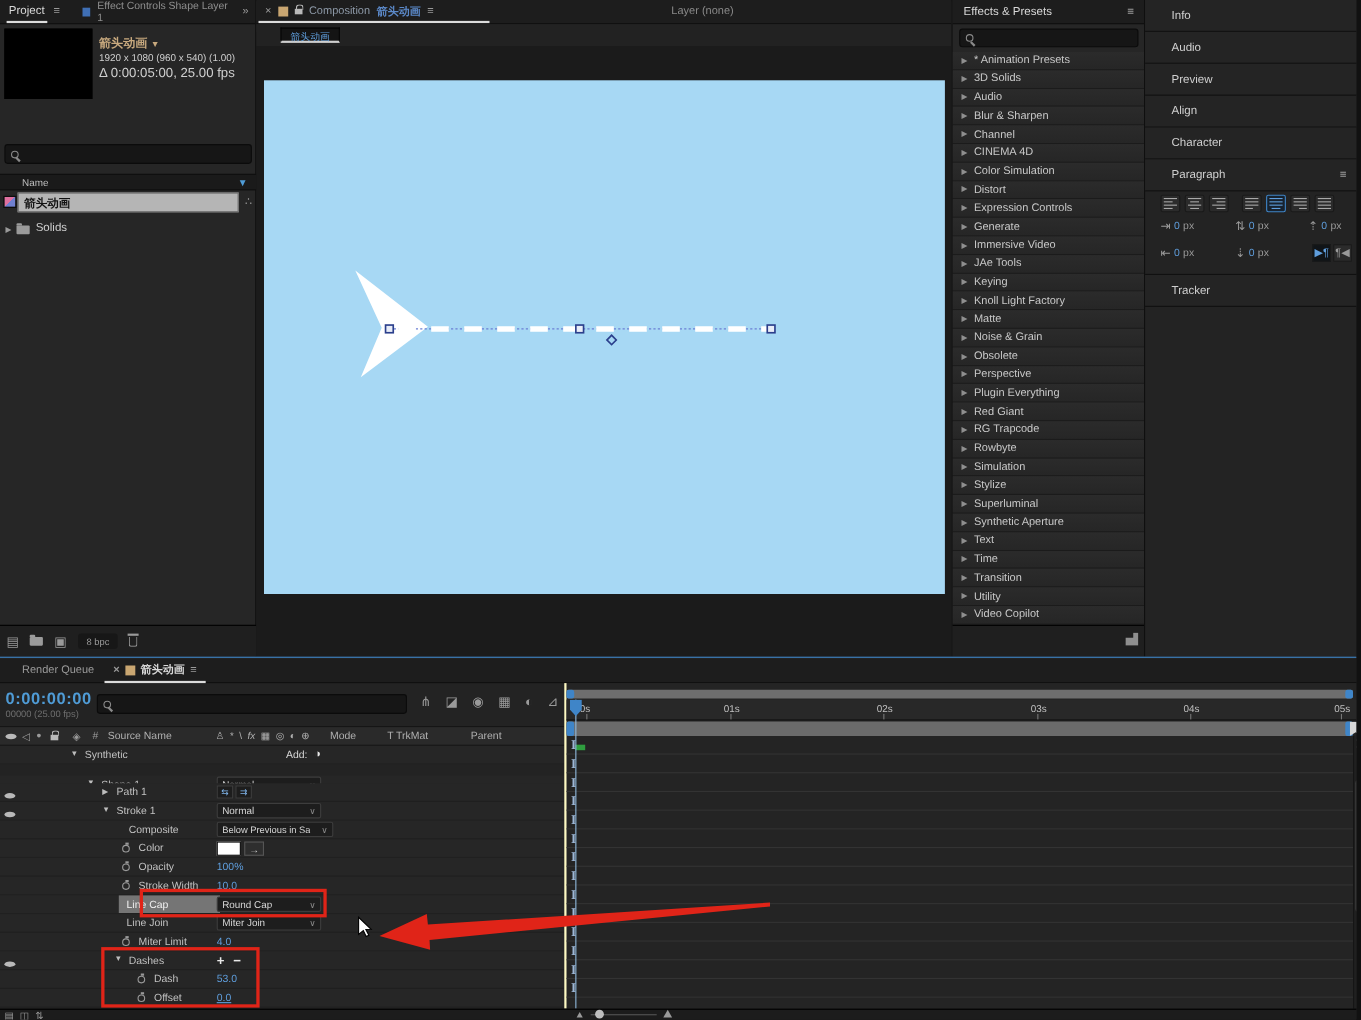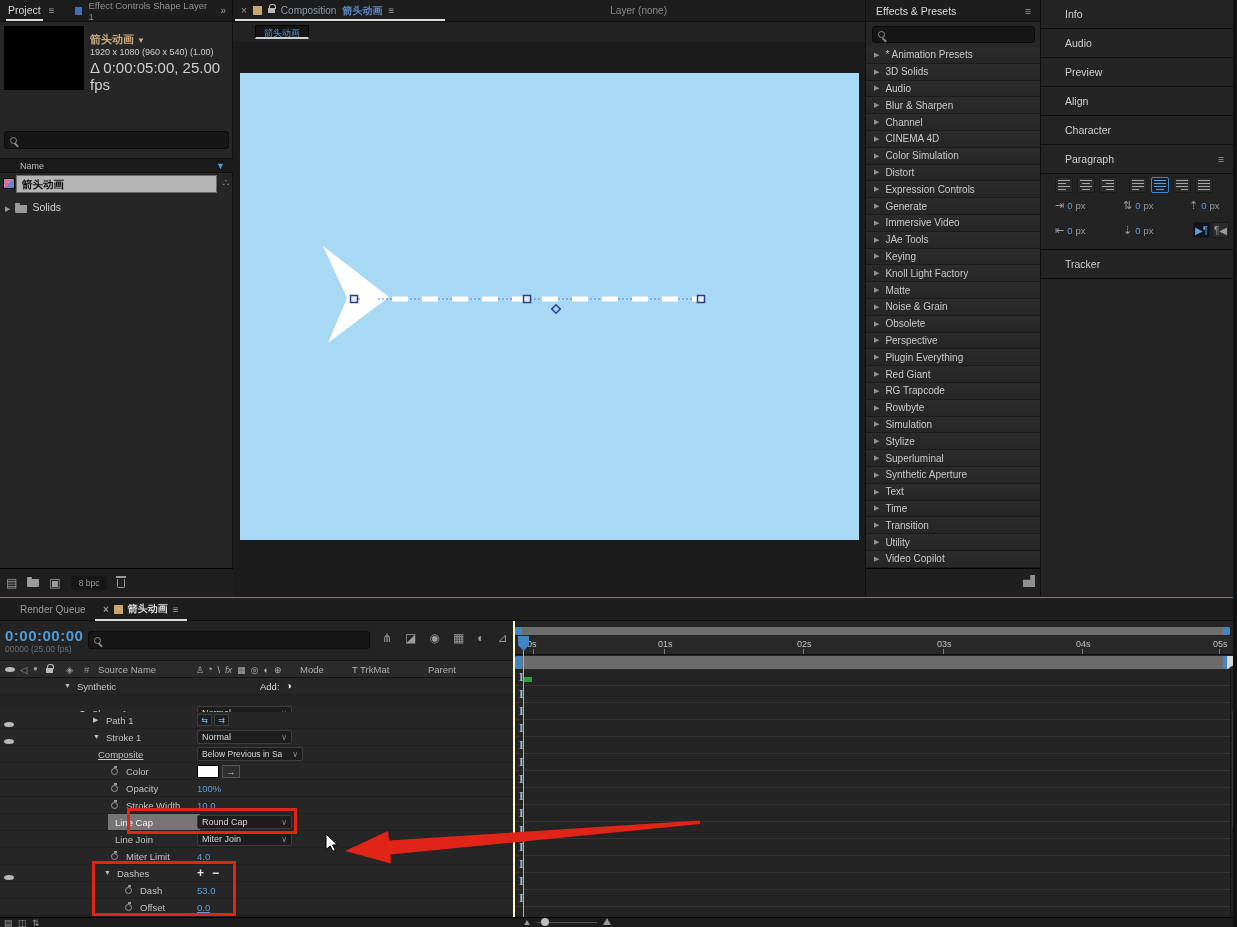--- a/index.html
+++ b/index.html
@@ -32,21 +32,21 @@
   .compicn { width:12px; height:11px; background:linear-gradient(135deg,#e070a0 50%,#7080d0 50%); border:1px solid #0a0a0a; display:inline-block; }
   .tansq { width:9px; height:9px; background:#c9a671; display:inline-block; }
   .bluesq { width:8px; height:8px; background:#3f6fb5; display:inline-block; }
 
   
   #project { left:0; top:0; width:233px; height:597px; background:#262626; border-right:1px solid #0f0f0f; }
   #project .tabbar { position:absolute; left:0; top:0; right:0; height:22px; display:flex; align-items:center; gap:6px; padding:0 6px; }
   #proj-thumb { left:4px; top:26px; width:80px; height:64px; background:#000; border:1px solid #000; }
   #proj-compname { left:90px; top:32px; color:#c8a97e; font-weight:bold; font-size:11px; }
   #proj-info1 { left:90px; top:47px; color:#cfcfcf; font-size:9px; }
-  #proj-info2 { left:90px; top:59px; color:#cfcfcf; font-size:15px; }
+  #proj-info2 { left:90px; top:59px; color:#cfcfcf; font-size:12px;text-align:right; }
   #proj-search { left:4px; top:131px; width:225px; height:18px; }
   #proj-namehdr { left:0; top:158px; width:233px; height:15px; background:#1a1a1a; border-top:1px solid #0f0f0f; border-bottom:1px solid #0f0f0f; display:flex; align-items:center; padding:0 8px 0 20px; }
   #proj-row1 { left:0; top:175px; width:233px; height:18px; display:flex; align-items:center; }
   #proj-row1 .sel { position:absolute; left:16px; top:0; width:201px; height:18px; background:#b5b5b5; border:1px solid #6a6a6a; }
   #proj-row2 { left:0; top:195px; width:233px; height:18px; display:flex; align-items:flex-end; gap:5px; padding-left:5px; color:#cfcfcf; }
   #proj-bottom { left:0; top:568px; width:233px; height:29px; background:#1f1f1f; border-top:1px solid #000; display:flex; align-items:center; gap:10px; padding:0 6px; }
   #bpc-box { background:#171717; border-radius:3px; padding:2px 8px; color:#9a9a9a; font-size:8.5px; }
 
   
   #viewer { left:233px; top:0; width:632px; height:597px; background:#1b1b1b; }
@@ -527,21 +527,21 @@
         <div class="tlrow" style="top: 51px;">
           <span class="eyecell"><span class="eye"></span></span>
           <span class="twirl" style="left: 93px;">▼</span>
           <span class="lbl" style="left: 106px; color: rgb(194, 194, 194);">Stroke 1</span>
           <div class="dd" style="position: absolute; left: 197px; top: 1px; width: 95px;">
             <span style="font-size: 9px; white-space: nowrap; overflow: hidden;">Normal</span>
             <span class="caret">∨</span>
           </div>
         </div>
         <div class="tlrow" style="top: 68px;">
-          <span class="lbl" style="left: 98px; color: rgb(194, 194, 194); text-decoration: underline;">Composite</span>
+          <span class="lbl" style="left: 117px; color: rgb(194, 194, 194);">Composite</span>
           <div class="dd" style="position: absolute; left: 197px; top: 1px; width: 106px;">
             <span style="font-size: 8.5px; white-space: nowrap; overflow: hidden;">Below Previous in Sa</span>
             <span class="caret">∨</span>
           </div>
         </div>
         <div class="tlrow" style="top: 85px;">
           <span class="sw swc" style="left: 111px;"></span>
           <span class="lbl" style="left: 126px; color: rgb(194, 194, 194);">Color</span>
           <span style="position: absolute; left: 197px; top: 2px; width: 22px; height: 13px; background: rgb(255, 255, 255); border: 1px solid rgb(0, 0, 0);"></span>
           <span style="position: absolute; left: 222px; top: 2px; width: 18px; height: 13px; background: rgb(46, 46, 46); border: 1px solid rgb(85, 85, 85); color: rgb(204, 204, 204); font-size: 9px; text-align: center; line-height: 12px;">→</span>

